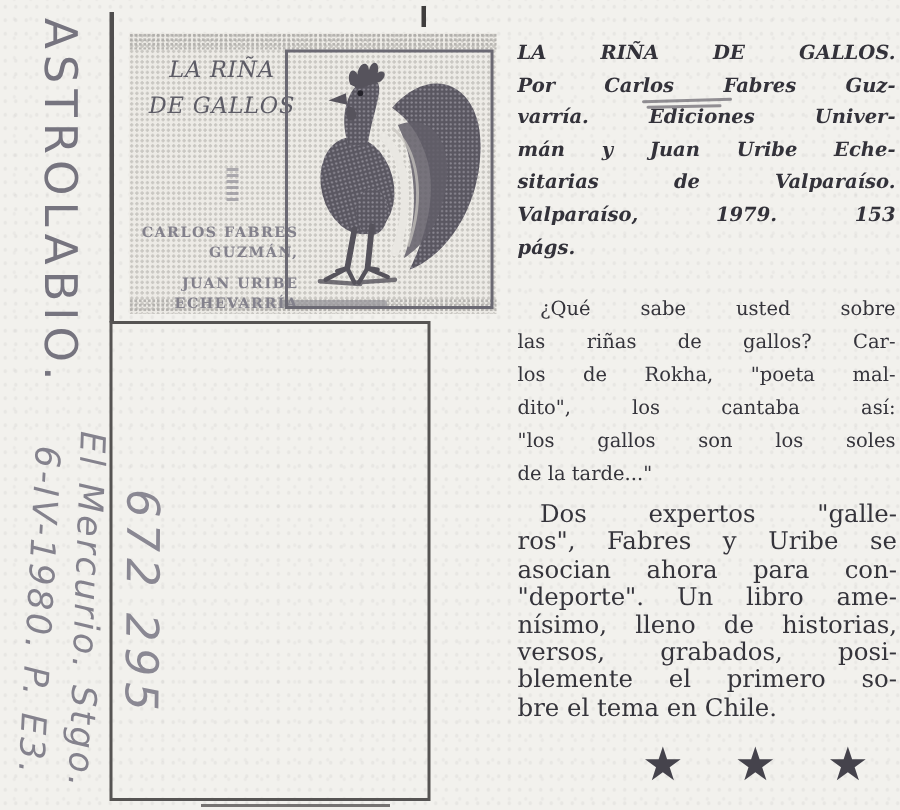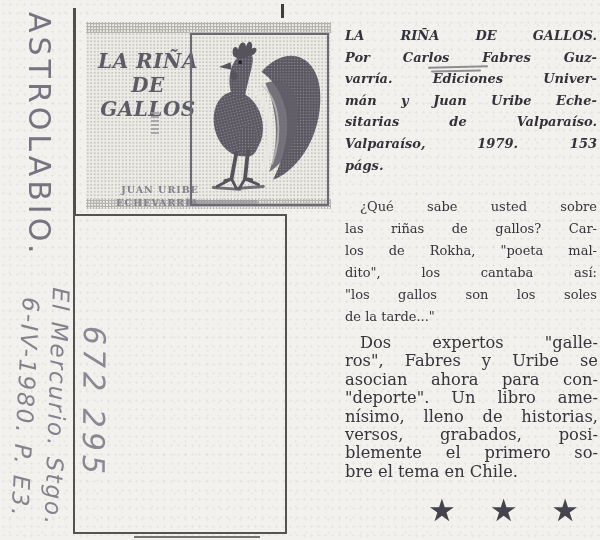--- a/index.html
+++ b/index.html
@@ -19,21 +19,21 @@
   .margin-rule{position:absolute;left:73px;top:8px;width:2.5px;height:207px;background:#504e4e;}
   .clip-box{position:absolute;left:73px;top:214px;width:210px;height:316px;border:2px solid #565453;background:transparent;}
   .clip-box::after{content:"";position:absolute;left:28%;bottom:-6px;width:60%;height:2px;background:#565453;opacity:.8;}
   .tick{position:absolute;left:281px;top:4px;width:3px;height:14px;background:#3f3d3d;}
   
   .cover{position:absolute;left:86px;top:22px;width:245px;height:187px;background-color:#edebe6;
     background-image:radial-gradient(circle, #c9c7c2 .9px, transparent 1.15px);background-size:3.5px 3.5px;}
   .cover .band-top{position:absolute;left:0;top:0;width:100%;height:11px;background-image:radial-gradient(circle,#a9a7a4 1px,transparent 1.2px);background-size:3px 3px;opacity:.8;}
   .cover .band-bot{position:absolute;left:0;bottom:0;width:100%;height:10px;background-image:radial-gradient(circle,#a9a7a4 1px,transparent 1.2px);background-size:3px 3px;opacity:.8;}
   .cover .band-bot2{position:absolute;left:100px;bottom:4px;width:72px;height:5px;background:#97959b;opacity:.75;border-radius:2px;}
-  .cover-title{position:absolute;left:6px;top:27px;width:112px;font-weight:700;font-style:italic;font-size:20px;line-height:24px;color:#5d5c66;filter:blur(.35px);letter-spacing:.5px;}
+  .cover-title{position:absolute;left:6px;top:12px;width:112px;font-weight:400;font-style:italic;font-size:15px;line-height:24px;color:#5d5c66;filter:blur(.35px);letter-spacing:.5px;}
   .cover-title .tline{text-align:center;text-align-last:center;}
   .cover-smudge{position:absolute;left:65px;top:90px;width:8px;height:24px;
     background:repeating-linear-gradient(180deg,#9b99a0 0 2px,transparent 2px 4px);opacity:.8;}
   .cover-authors{position:absolute;width:110px;font-family:"DejaVu Serif",serif;font-size:9.5px;line-height:12.5px;letter-spacing:1px;color:#83818c;filter:blur(.45px);font-weight:700;}
   .cover-authors .tline{text-align:right;text-align-last:right;}
   .a1{left:3px;top:128px;} .a2{left:3px;top:162px;}
   .rooster-frame{position:absolute;left:104px;top:11px;width:139px;height:173px;border:2px solid #6b6973;box-sizing:border-box;}
   .rooster-frame svg{display:block;width:100%;height:100%;}
   
   .para{position:absolute;left:345px;width:252px;color:#35343b;}
@@ -68,20 +68,24 @@
 
   <div class="cover">
     <div class="band-top"></div>
     <div class="band-bot"></div>
     <div class="band-bot2"></div>
     <div class="cover-title">
         <div class="tline first">LA RIÑA</div>
         <div class="tline">DE GALLOS</div>
       </div>
     <div class="cover-smudge"></div>
+    <div class="cover-authors a1">
+        <div class="tline first">CARLOS FABRES</div>
+        <div class="tline">GUZMÁN,</div>
+      </div>
     <div class="cover-authors a2">
         <div class="tline first">JUAN URIBE</div>
         <div class="tline">ECHEVARRÍA</div>
       </div>
 
     <div class="rooster-frame">
       <svg viewBox="0 0 140 175" aria-hidden="true">
         <defs>
           <pattern id="ht" width="3" height="3" patternUnits="userSpaceOnUse">
             <rect width="3" height="3" fill="#5a5761"></rect>

